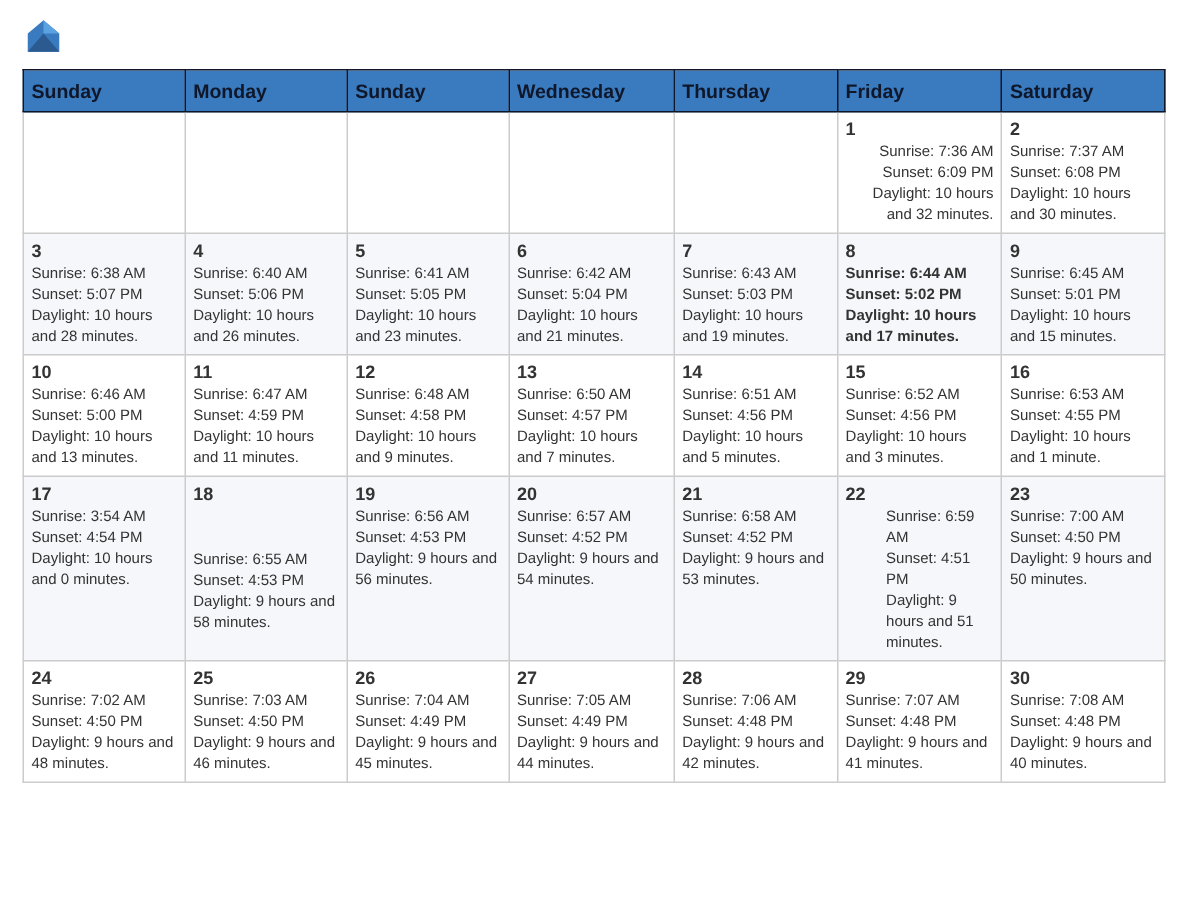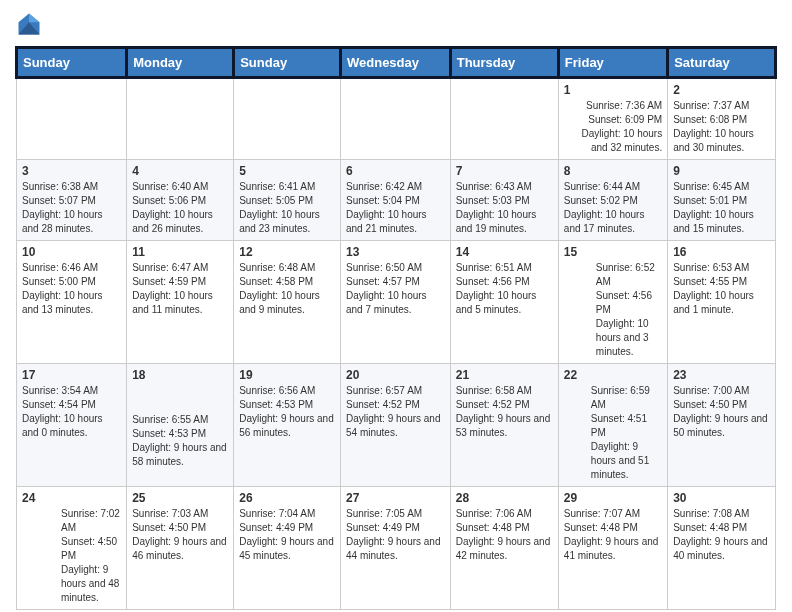--- a/index.html
+++ b/index.html
@@ -57,26 +57,26 @@
       font-size: 14px;
       color: #555;
     }
     .calendar {
       width: 100%;
       border-collapse: collapse;
       border: 1px solid #ccc;
     }
     .calendar th {
       background-color: #3a7abf;
-      color: #ffffff;
+      color: #0f172a;
       font-size: 13px;
       font-weight: bold;
       padding: 6px 5px;
       text-align: left;
-      border: 3px solid #0f172a;
+      border: 1px solid #0f172a;
     }
     .calendar td {
       vertical-align: top;
       border: 1px solid #ccc;
       padding: 4px 5px;
       width: 113px;
       min-height: 80px;
       background: #fff;
       font-size: 10.5px;
       color: #333;
@@ -180,21 +180,21 @@
 Daylight: 10 hours and 21 minutes.</div>
           </td>
           <td>
             <span class="day-num">7</span>
             <div class="day-info" style="white-space: pre-line;">Sunrise: 6:43 AM
 Sunset: 5:03 PM
 Daylight: 10 hours and 19 minutes.</div>
           </td>
           <td>
             <span class="day-num">8</span>
-            <div class="day-info" style="white-space: pre-line;">Sunrise: 6:44 AM
+            <div class="day-info" style="white-space: pre-line; font-weight: bold;">Sunrise: 6:44 AM
 Sunset: 5:02 PM
 Daylight: 10 hours and 17 minutes.</div>
           </td>
           <td>
             <span class="day-num">9</span>
             <div class="day-info" style="white-space: pre-line;">Sunrise: 6:45 AM
 Sunset: 5:01 PM
 Daylight: 10 hours and 15 minutes.</div>
           </td>
         </tr>
@@ -224,21 +224,21 @@
 Daylight: 10 hours and 7 minutes.</div>
           </td>
           <td>
             <span class="day-num">14</span>
             <div class="day-info" style="white-space: pre-line;">Sunrise: 6:51 AM
 Sunset: 4:56 PM
 Daylight: 10 hours and 5 minutes.</div>
           </td>
           <td>
             <span class="day-num">15</span>
-            <div class="day-info" style="white-space: pre-line; margin-left: 32px;">Sunrise: 6:52 AM
+            <div class="day-info" style="white-space: pre-line;">Sunrise: 6:52 AM
 Sunset: 4:56 PM
 Daylight: 10 hours and 3 minutes.</div>
           </td>
           <td>
             <span class="day-num">16</span>
             <div class="day-info" style="white-space: pre-line;">Sunrise: 6:53 AM
 Sunset: 4:55 PM
 Daylight: 10 hours and 1 minute.</div>
           </td>
         </tr>
@@ -282,21 +282,21 @@
           <td>
             <span class="day-num">23</span>
             <div class="day-info" style="white-space: pre-line;">Sunrise: 7:00 AM
 Sunset: 4:50 PM
 Daylight: 9 hours and 50 minutes.</div>
           </td>
         </tr>
         <tr>
           <td>
             <span class="day-num">24</span>
-            <div class="day-info" style="white-space: pre-line; margin-left: 39px;">Sunrise: 7:02 AM
+            <div class="day-info" style="white-space: pre-line;">Sunrise: 7:02 AM
 Sunset: 4:50 PM
 Daylight: 9 hours and 48 minutes.</div>
           </td>
           <td>
             <span class="day-num">25</span>
             <div class="day-info" style="white-space: pre-line;">Sunrise: 7:03 AM
 Sunset: 4:50 PM
 Daylight: 9 hours and 46 minutes.</div>
           </td>
           <td>

